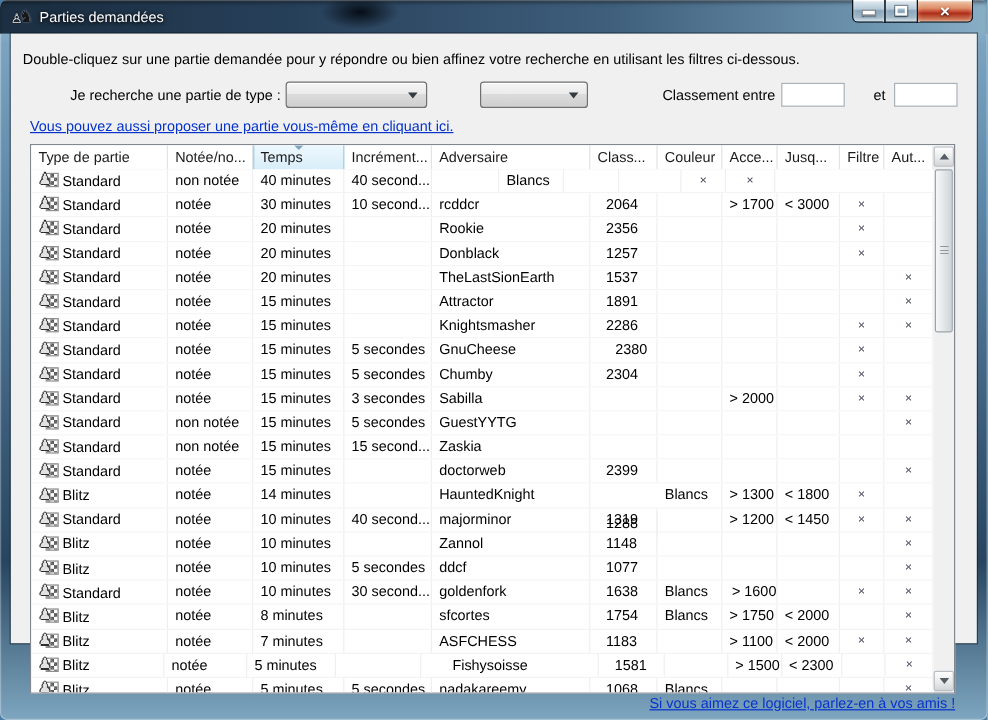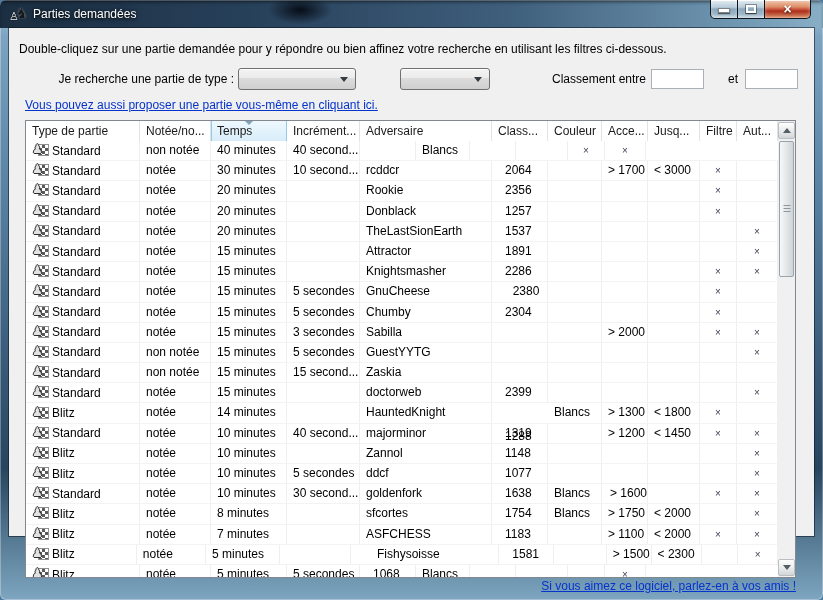--- a/index.html
+++ b/index.html
@@ -533,20 +533,21 @@
             <div class="td col-auto" style="width: 41px;">×</div>
           </div>
           <div class="tr">
             <div class="td col-type" style="width: 114px;"><span class="piece-icon">
                 <span class="piece-board"></span>
                 <span class="piece-pawn">♟</span>
               </span>Blitz</div>
             <div class="td col-rated" style="width: 71px;">notée</div>
             <div class="td col-time" style="width: 76px;">5 minutes</div>
             <div class="td col-increment" style="width: 73px;">5 secondes</div>
+            <div class="td col-opponent" style="width: 132px;">nadakareemy</div>
             <div class="td col-rating" style="width: 56px;">1068</div>
             <div class="td col-color" style="width: 54px;">Blancs</div>
             <div class="td col-accept_from" style="width: 46px;"></div>
             <div class="td col-accept_to" style="width: 52px;"></div>
             <div class="td col-filter" style="width: 37px;"></div>
             <div class="td col-auto" style="width: 41px;">×</div>
           </div>
         </div>
       <div class="scrollbar">
         <div class="sb-btn sb-up">

